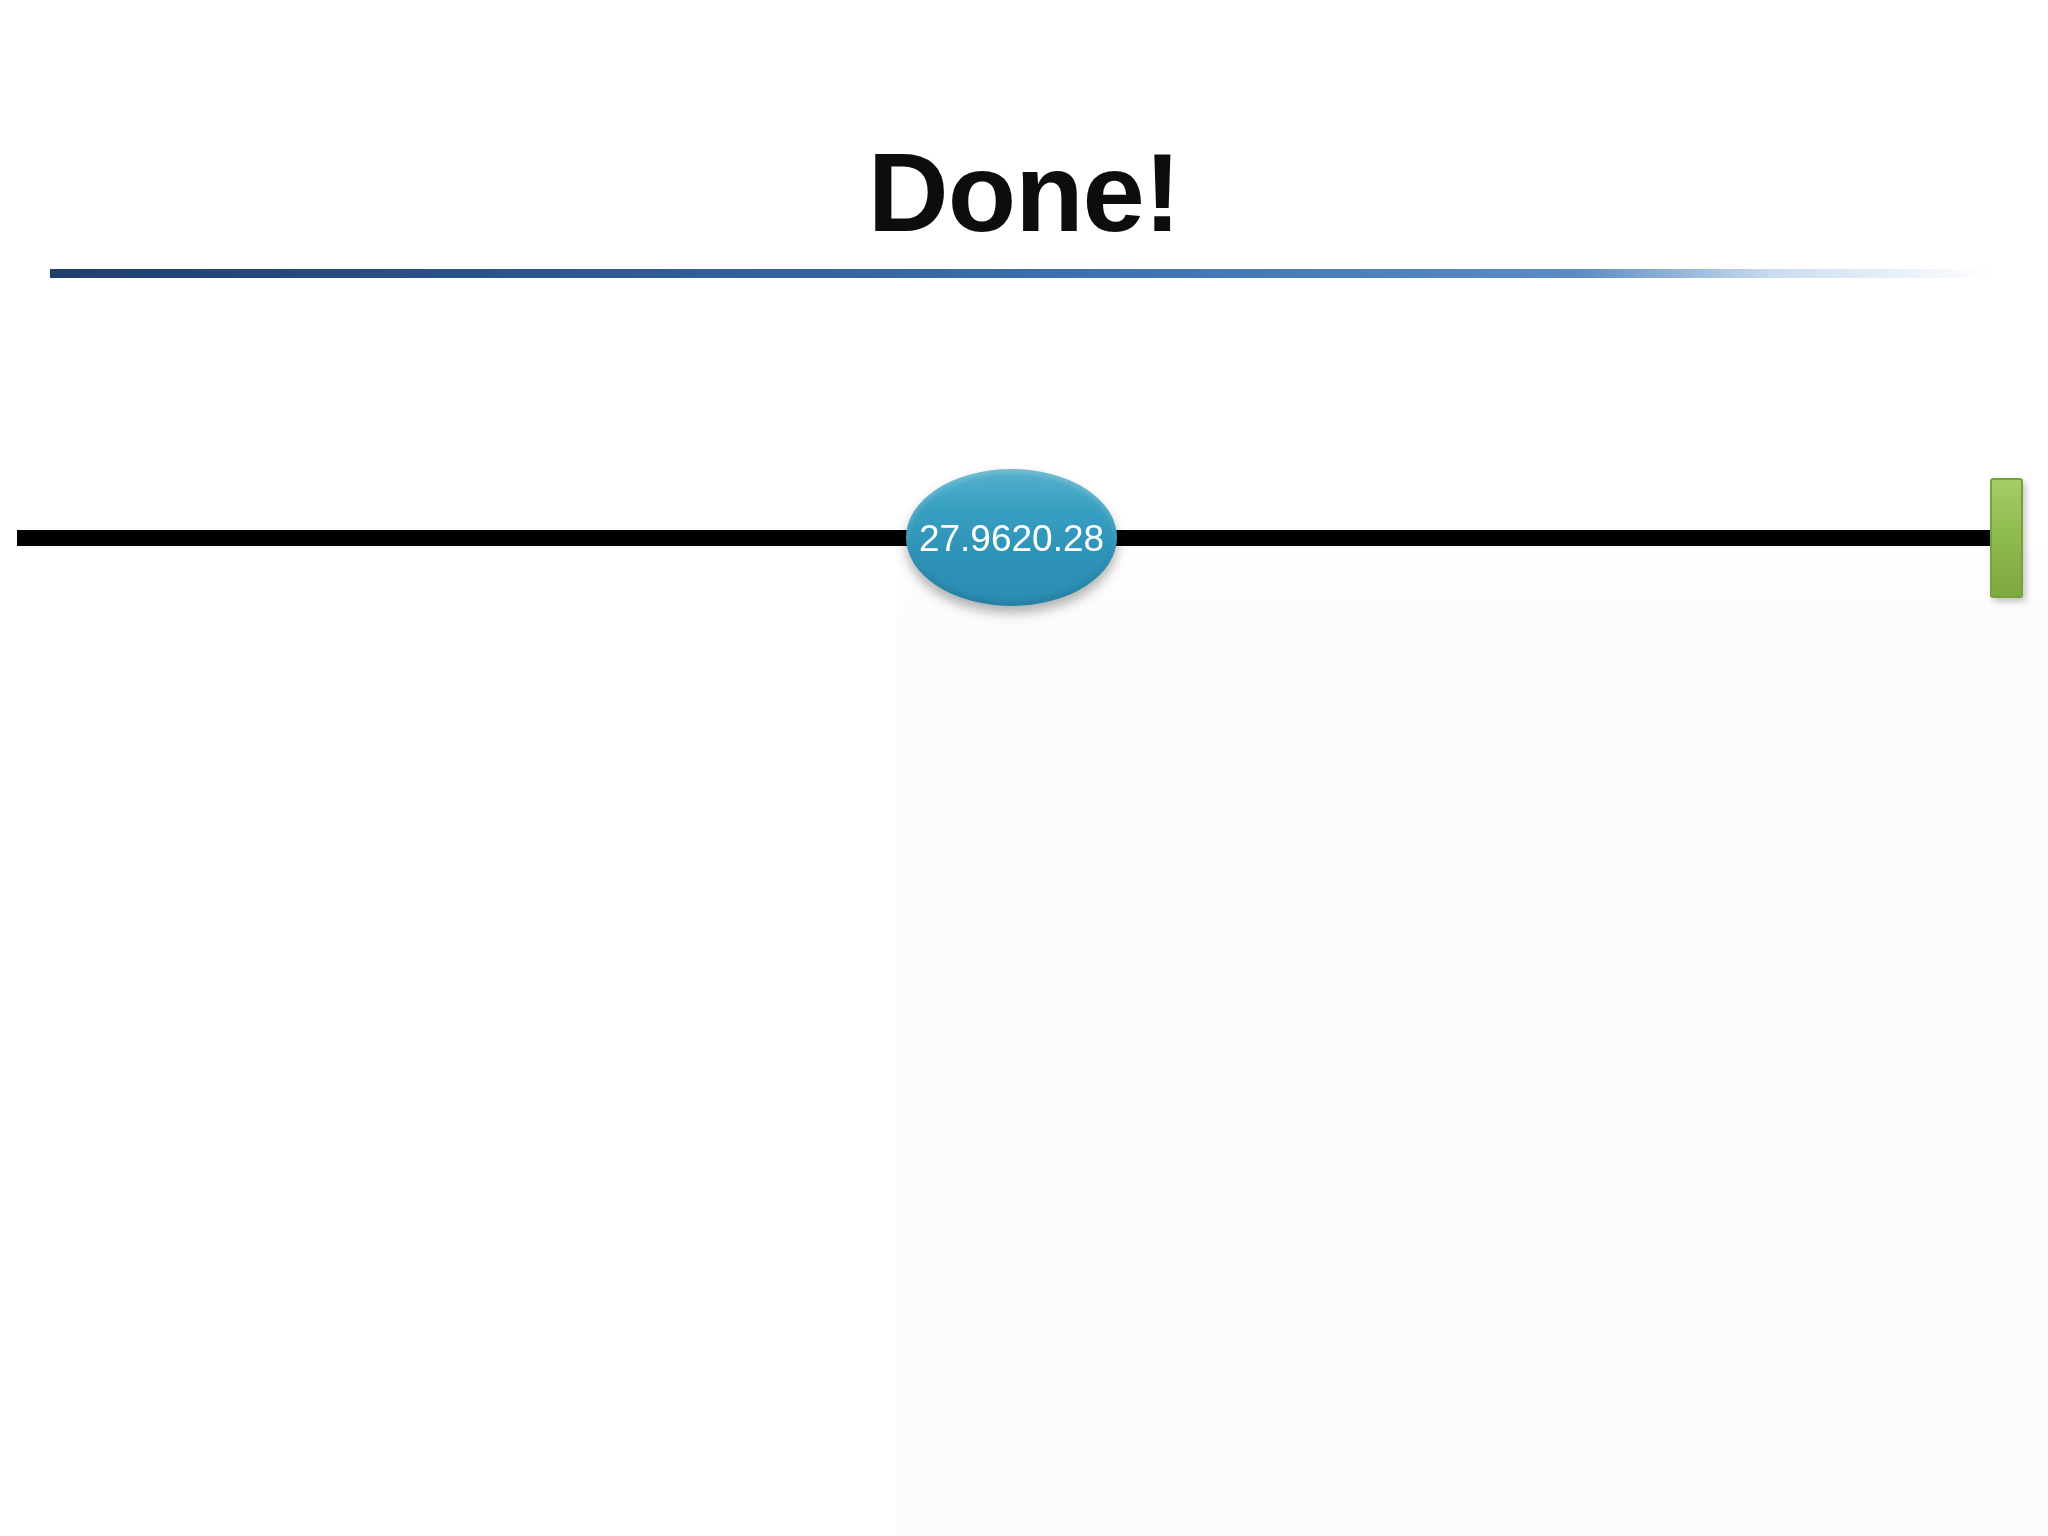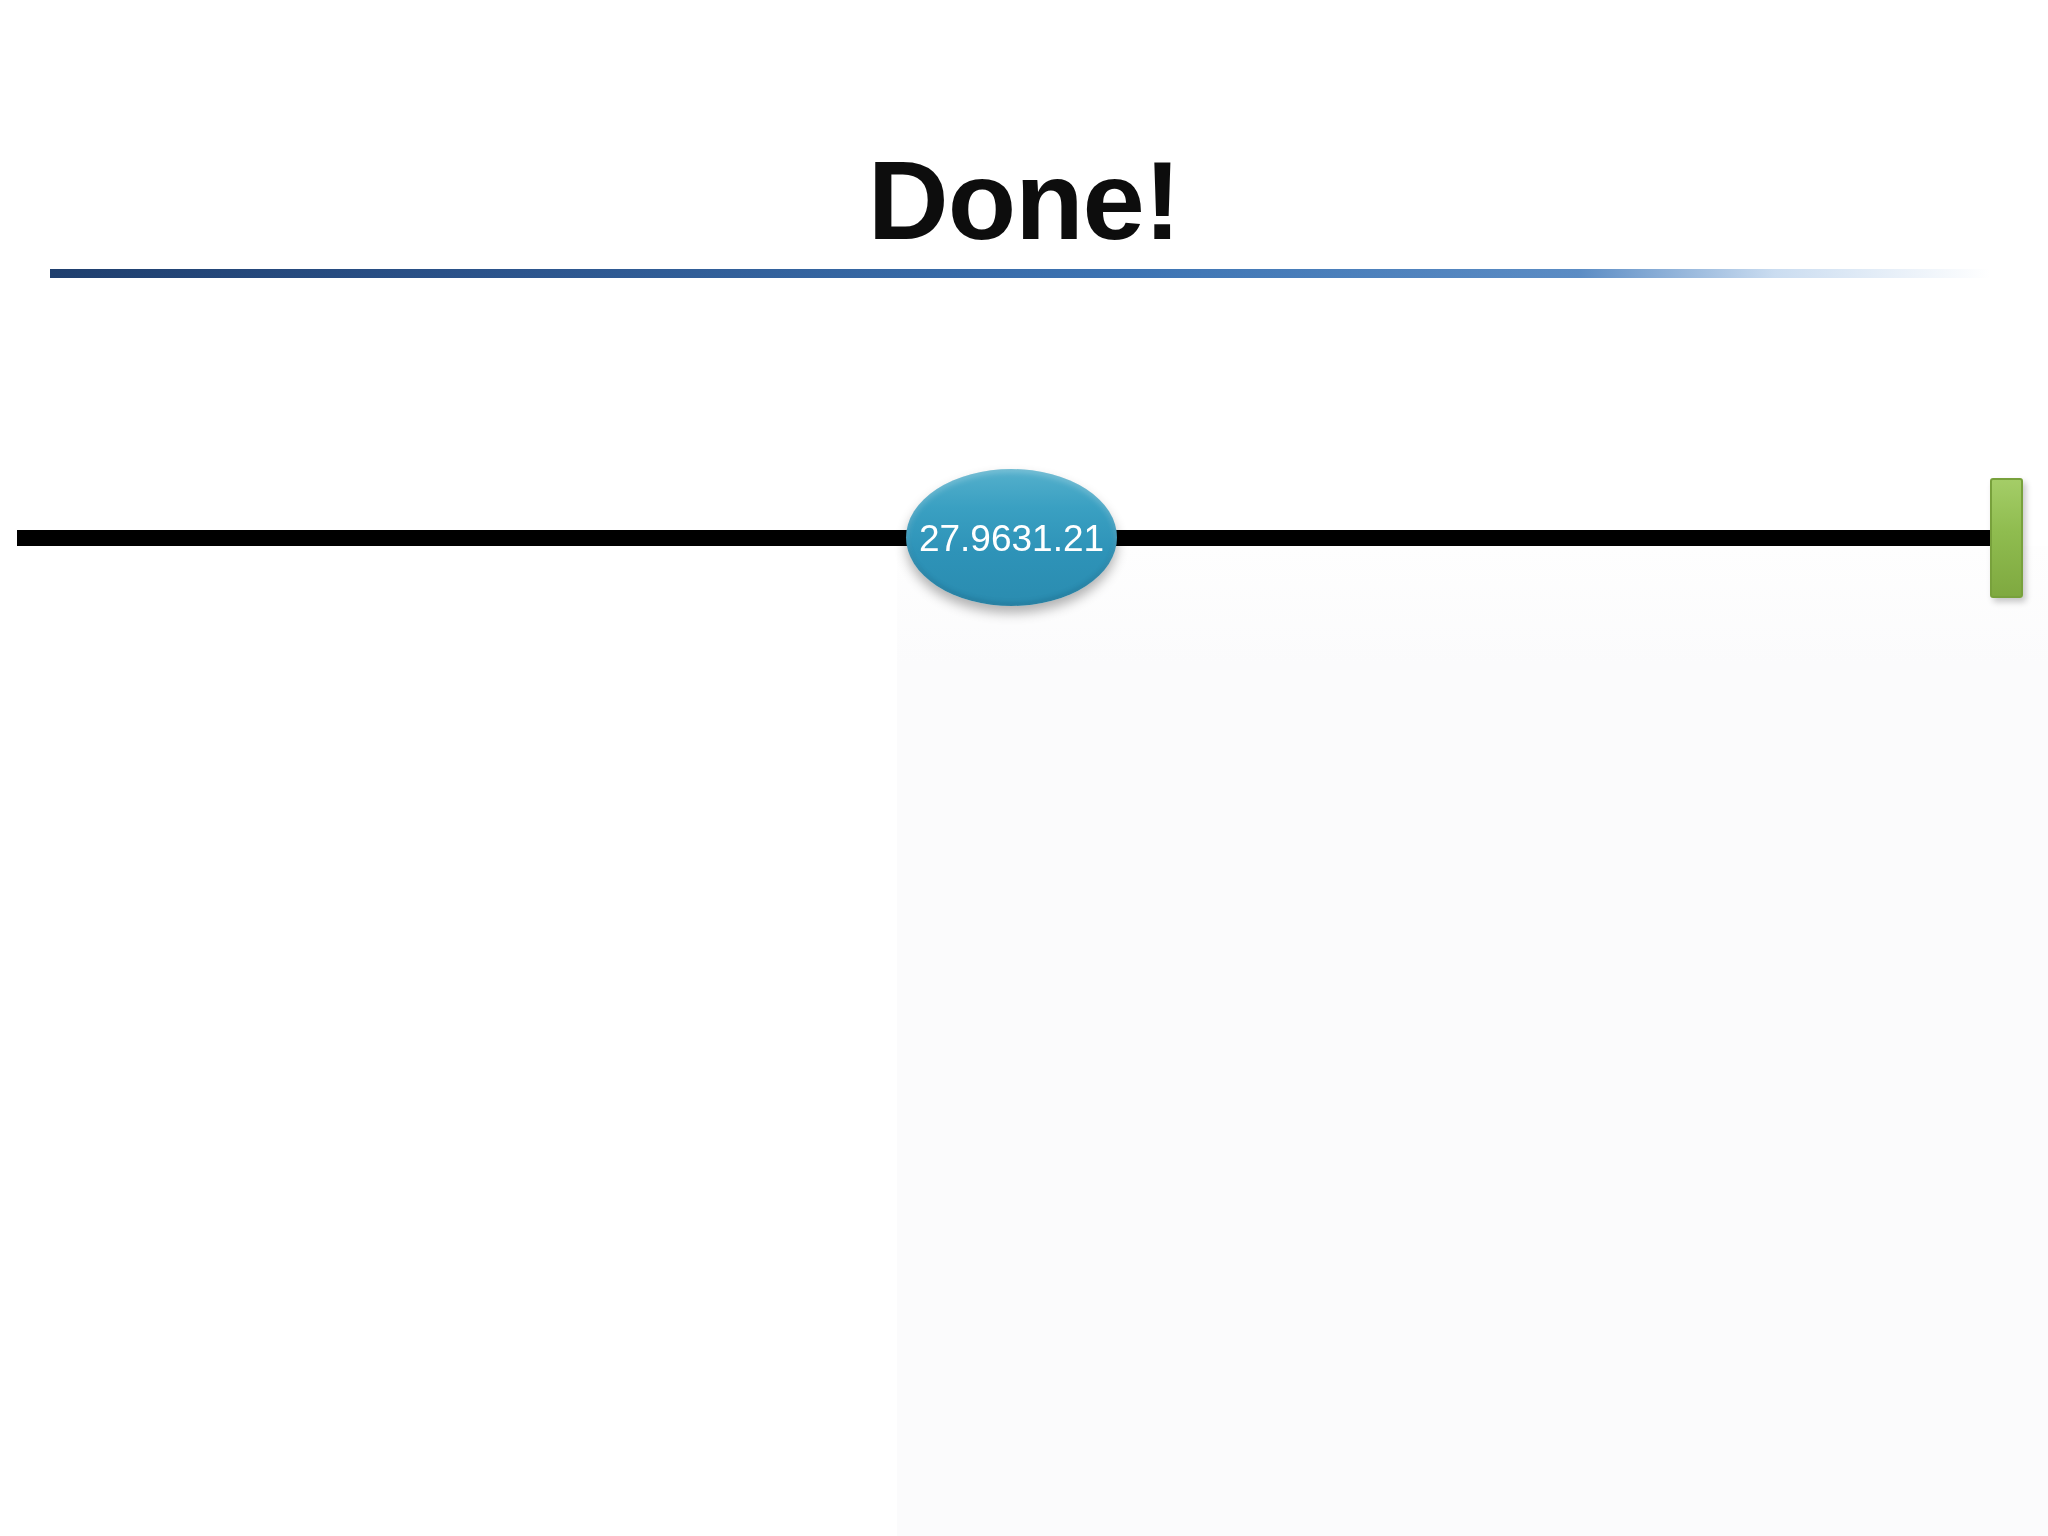--- a/index.html
+++ b/index.html
@@ -14,21 +14,21 @@
     height: 1536px;
     background: #ffffff;
     overflow: hidden;
   }
   
   .title {
     position: absolute;
     top: 137px;
     left: 0;
     right: 0;
-    margin: 8px;
+    margin: 0;
     text-align: center;
     font-size: 112px;
     font-weight: bold;
     line-height: 1;
     letter-spacing: -1px;
     color: var(--title-text, #0d0d0d);
   }
   
   .divider {
     position: absolute;
@@ -122,16 +122,16 @@
   <div class="divider"></div>
 
   <div class="panel-tint"></div>
 
   <div class="timeline-line"></div>
 
   <div class="end-marker"></div>
 
   <div class="node">
     <span class="node-value">27.96</span>
-    <span class="node-value">31.21</span>
+    <span class="node-value">20.28</span>
   </div>
 
 </div>
 
 </body></html>

